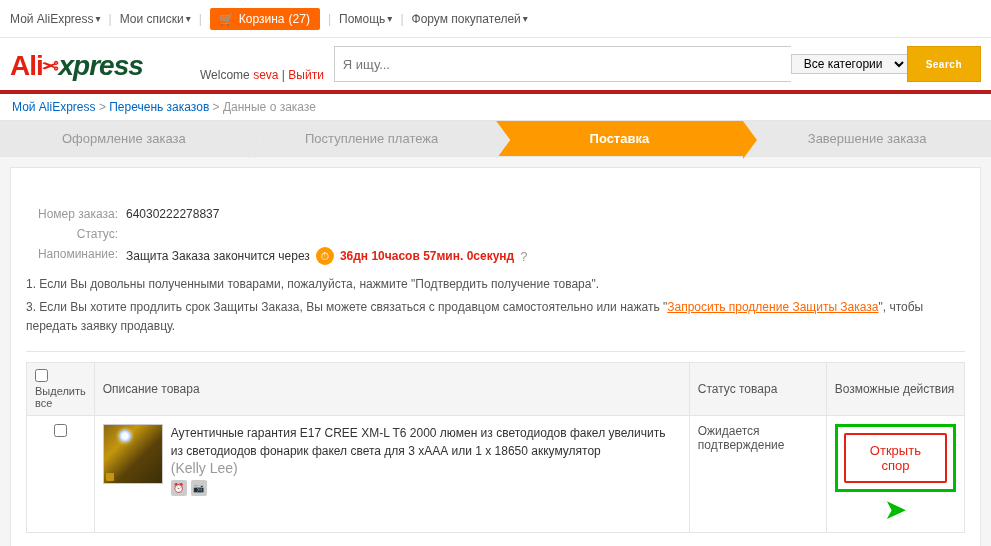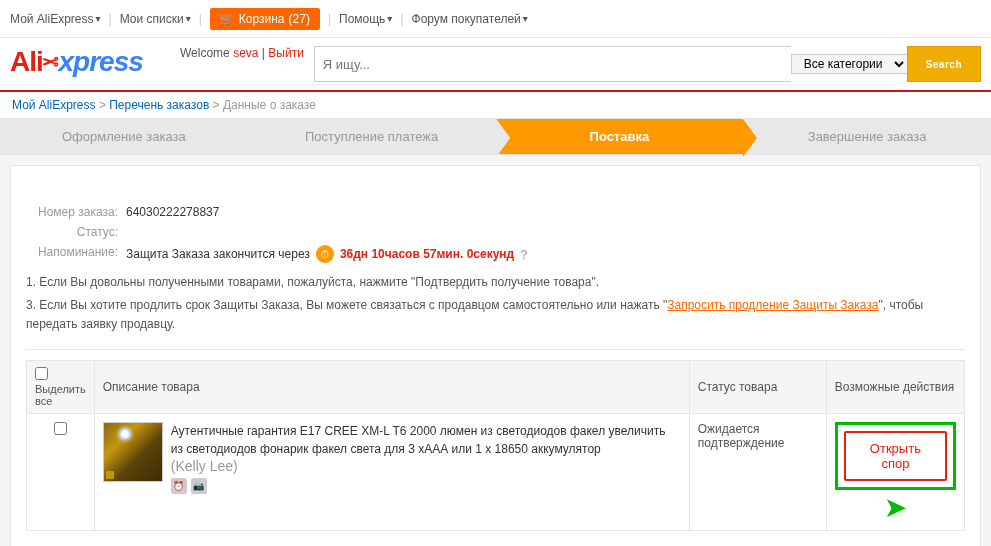--- a/index.html
+++ b/index.html
@@ -36,45 +36,46 @@
       display: flex;
       align-items: center;
       gap: 4px;
     }
 
     
     .header-main {
       background: #fff;
       padding: 8px 10px;
       display: flex;
-      align-items: flex-start;
+      align-items: flex-end;
       gap: 10px;
-      border-bottom: 2px solid #b91c1c;
+      border-bottom: 4px solid #b91c1c;
     }
     .logo {
       display: flex;
       align-items: center;
       font-size: 28px;
       font-weight: bold;
       color: #e62010;
       letter-spacing: -1px;
       min-width: 160px;
     }
     .logo .ali { color: #e62010; }
-    .logo .express { color: #3b82f6; font-style: italic; }
+    .logo .express { color: #14532d; font-style: italic; }
     .logo-scissors {
       color: #e62010;
       font-size: 20px;
       transform: scaleX(-1);
       display: inline-block;
     }
     .welcome-text {
       font-size: 12px;
       color: #555;
       min-width: 120px;
+      margin-left: 20px;
     }
     .welcome-text a { color: #e62010; text-decoration: none; }
     .search-area {
       display: flex;
       flex: 1;
       align-items: center;
       gap: 0;
     }
     .search-input {
       flex: 1;

